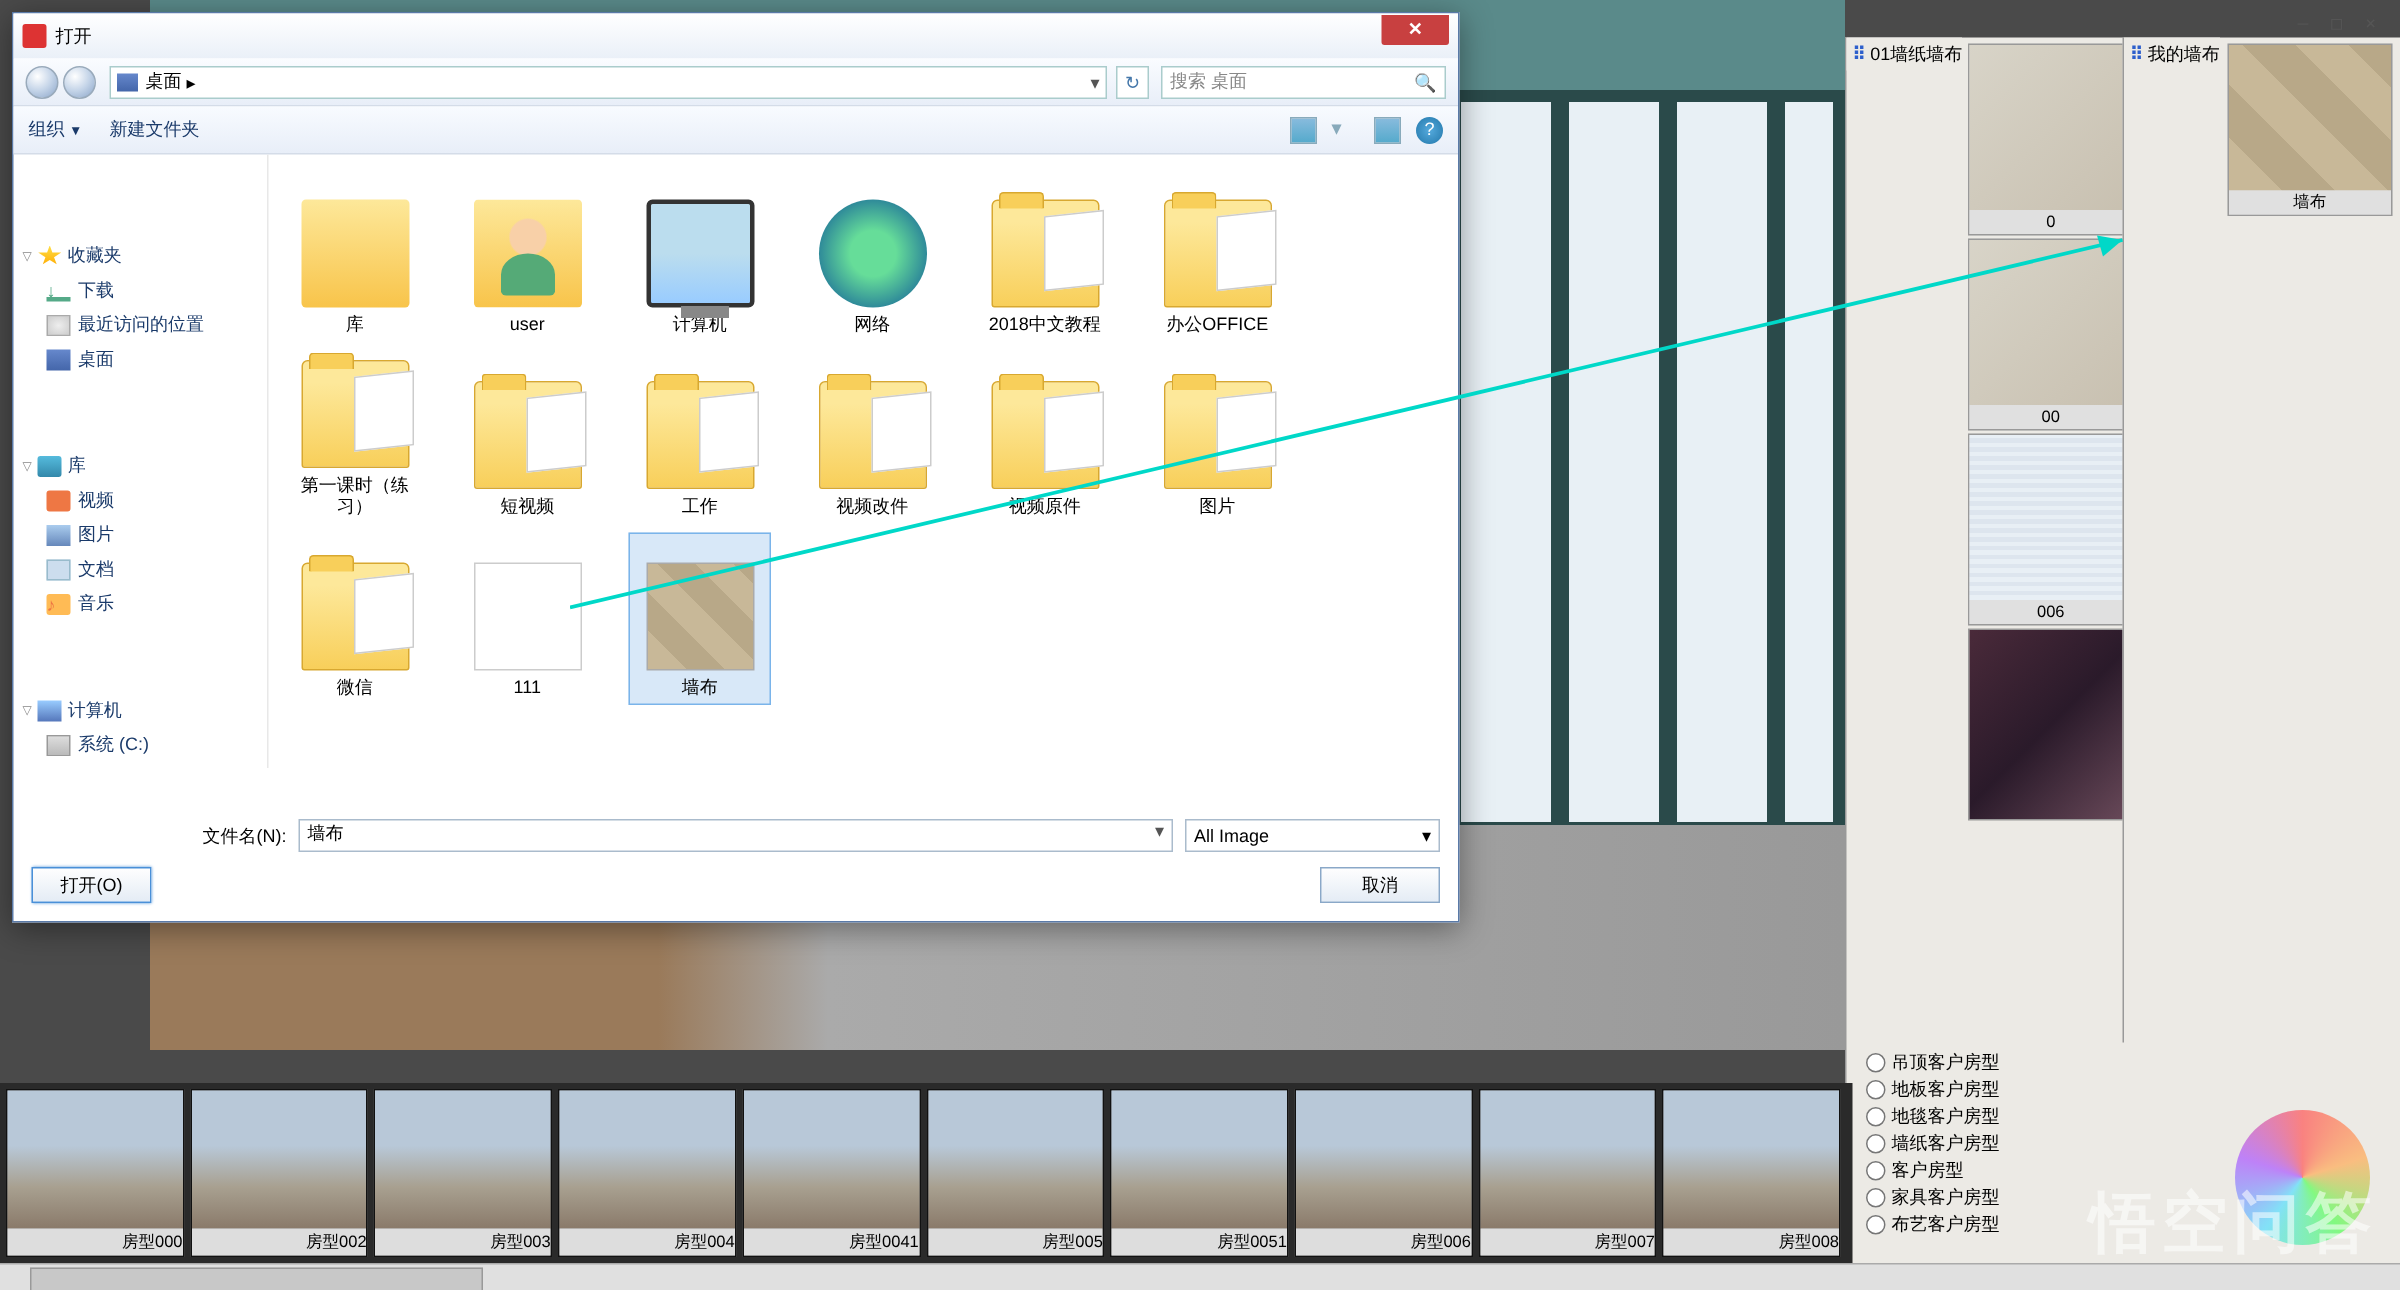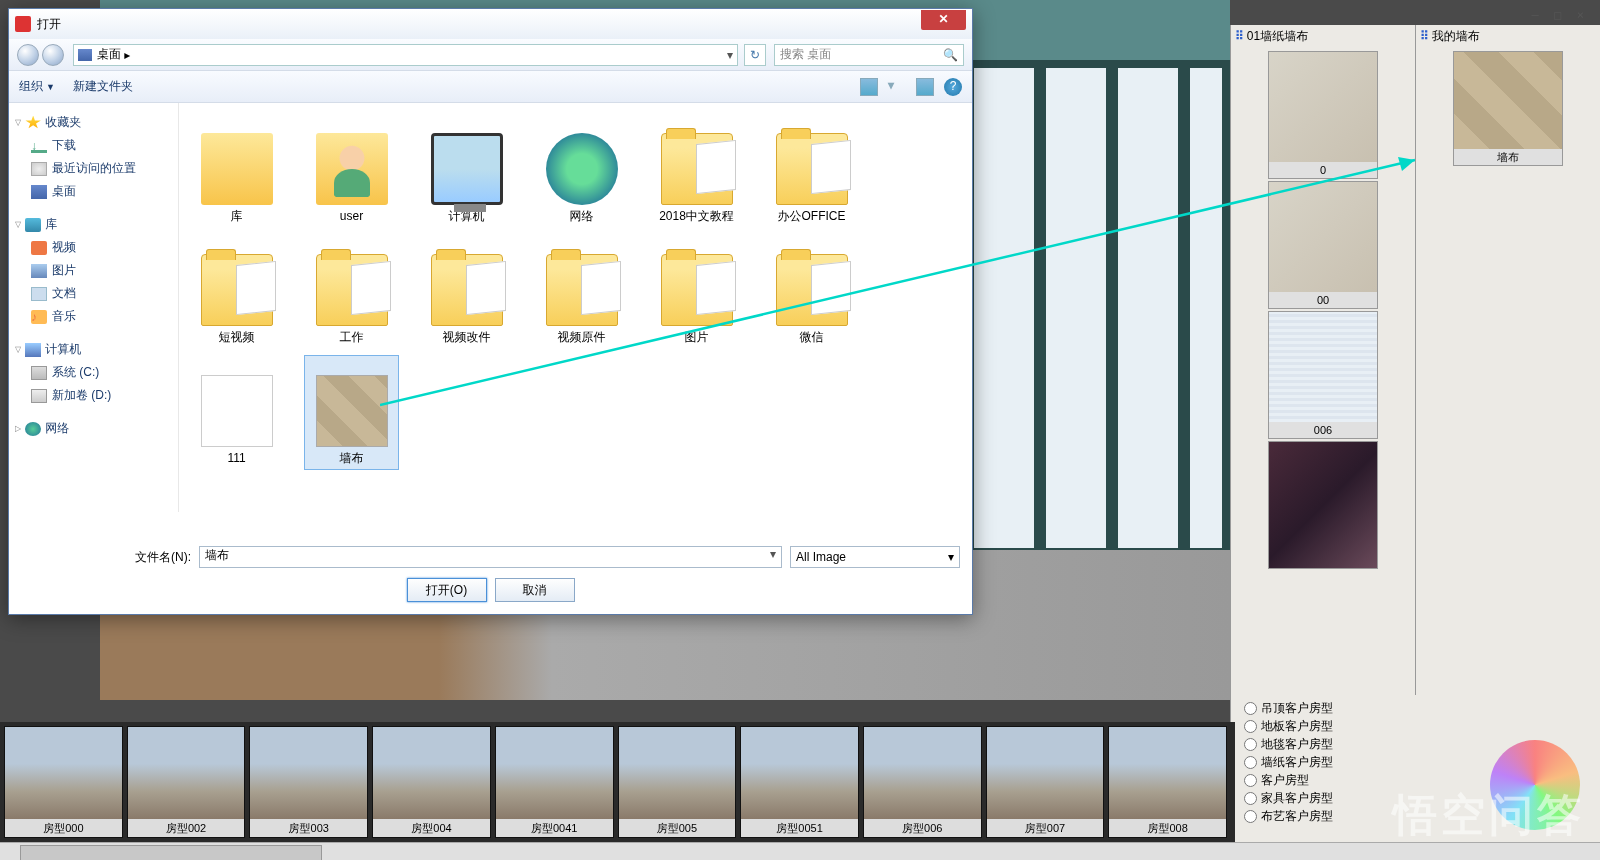--- a/index.html
+++ b/index.html
@@ -9,42 +9,42 @@
 .viewport { position:absolute; left:100px; top:0; width:1130px; height:700px; background:linear-gradient(#5a8a8a 30%,#9aa59a 60%,#7a6a5a); overflow:hidden; }
 .viewport::before { content:""; position:absolute; right:0; top:60px; width:320px; height:480px; background:repeating-linear-gradient(90deg,#e8f0f5 0 60px,#2a4a4a 60px 72px); border:8px solid #2a4a4a; }
 .viewport::after { content:""; position:absolute; left:0; bottom:0; width:100%; height:150px; background:linear-gradient(90deg,#9a7a5a 30%,#aaa 40%,#999); }
 
 
 .app-ctrls { position:absolute; right:10px; top:8px; color:#555; }
 .app-ctrls span { margin:0 6px; cursor:default; font-family:monospace; }
 
 
 .right-panel { position:absolute; right:0; top:25px; width:370px; height:835px; background:#eceae5; display:flex; }
-.mat-col { flex:1; display:flex; flex-direction:column; border-left:1px solid #999; }
+.mat-col { flex:1; display:flex; flex-direction:row; border-left:1px solid #999; }
 .mat-header { height:22px; line-height:22px; padding-left:4px; background:#eceae5; }
 .mat-header::before { content:"⠿"; color:#2d5fcc; margin-right:3px; font-weight:bold; }
 .mat-scroll { flex:1; overflow:hidden; padding:4px; }
 .swatch { width:110px; height:128px; margin:0 auto 2px; background:#ddd; border:1px solid #999; display:flex; flex-direction:column; }
 .swatch .img { flex:1; background:linear-gradient(135deg,#d8d4c8,#c8c0b0); }
 .swatch .lbl { height:16px; line-height:16px; text-align:center; background:#e0e0e0; font-size:11px; }
 .swatch.featured { height:115px; }
 .swatch.featured .img { background:repeating-linear-gradient(45deg,#c8b898 0 25px,#b8a888 25px 50px); }
 .swatch.dk .img { background:linear-gradient(135deg,#4a2a3a,#2a1a2a,#6a4a5a); }
 .swatch.stripe .img { background:repeating-linear-gradient(0deg,#e8eff5 0 3px,#dde5ee 3px 6px); }
 
 
 .cat-list { position:absolute; right:100px; bottom:5px; width:260px; height:160px; background:#eceae5; padding:4px; overflow:hidden; }
 .cat-list label { display:block; line-height:18px; white-space:nowrap; }
 .cat-list input { vertical-align:middle; margin-right:4px; }
 
 
 .thumbs { position:absolute; left:0; bottom:18px; width:1235px; height:120px; background:#2a2a2a; display:flex; padding:4px; overflow:hidden; }
 .thumb { width:128px; height:112px; margin-right:4px; background:#888; border:1px solid #111; display:flex; flex-direction:column; }
 .thumb .tv { flex:1; background:linear-gradient(#b8c8d8 40%,#a8a090 70%,#8a7a6a); }
-.thumb .tl { height:18px; line-height:18px; text-align:center; background:#ddd; font-size:11px; }
+.thumb .tl { height:18px; line-height:18px; text-align:right; background:#ddd; font-size:11px; }
 .hscroll { position:absolute; left:0; bottom:0; width:1600px; height:18px; background:#e0e0e0; border-top:1px solid #aaa; }
 .hscroll::before { content:""; position:absolute; left:20px; top:2px; width:300px; height:14px; background:#c8c8c8; border:1px solid #999; }
 
 
 .dialog { position:absolute; left:8px; top:8px; width:965px; height:607px; background:#fff; border:1px solid #5a7aa8; box-shadow:0 4px 20px rgba(0,0,0,.4); display:flex; flex-direction:column; }
 .dlg-title { height:30px; background:linear-gradient(#fff,#eaf0f8); display:flex; align-items:center; padding:0 6px; }
 .dlg-ico { width:16px; height:16px; background:#d33; border-radius:2px; margin-right:6px; }
 .dlg-title-t { flex:1; }
 .dlg-close { width:45px; height:20px; background:#c84040; color:#fff; text-align:center; line-height:18px; border-radius:0 0 2px 2px; margin-top:-8px; font-weight:bold; }
 .dlg-addr { height:32px; background:linear-gradient(#fafcff,#e8eef8); display:flex; align-items:center; padding:0 8px; border-bottom:1px solid #d4dce8; }
@@ -59,21 +59,21 @@
 .tool-item { margin-right:18px; color:#1a3a6a; }
 .tool-item .dd { font-size:9px; margin-left:3px; }
 .tool-right { margin-left:auto; display:flex; gap:10px; }
 .tool-right span { width:18px; height:18px; display:inline-block; }
 .view-ico { background:linear-gradient(#8bd,#5ac); border:1px solid #8ab; }
 .view-split { font-weight:bold; color:#8ab; }
 .help-ico { background:radial-gradient(circle,#5ad,#27a); border-radius:50%; color:#fff; text-align:center; line-height:16px; font-size:12px; }
 
 .dlg-body { flex:1; display:flex; overflow:hidden; }
 .dlg-nav { width:170px; border-right:1px solid #e8e8e8; padding:8px 4px; overflow:hidden; }
-.nav-group { margin-bottom:10px; }
+.nav-group { margin-bottom:10px;margin-top:48px; }
 .nav-hd { display:flex; align-items:center; padding:3px 2px; color:#1a3a6a; }
 .nav-hd::before { content:"▷"; font-size:8px; margin-right:4px; color:#888; }
 .nav-hd.open::before { content:"▽"; }
 .nav-hd .gi { width:16px; height:14px; margin-right:4px; }
 .nav-item { display:flex; align-items:center; padding:3px 2px 3px 18px; color:#1a3a6a; }
 .nav-item .ni { width:16px; height:14px; margin-right:5px; }
 .i-star { background:linear-gradient(#fd4,#fa0); clip-path:polygon(50% 0,61% 35%,98% 35%,68% 57%,79% 91%,50% 70%,21% 91%,32% 57%,2% 35%,39% 35%); }
 .i-dl { border-bottom:3px solid #5a8; }
 .i-dl::before { content:"↓"; color:#5a8; font-weight:bold; }
 .i-recent { background:radial-gradient(#eee,#ccc); border:1px solid #aaa; }
@@ -106,21 +106,21 @@
 .thumb-img { background:repeating-linear-gradient(45deg,#c8b898 0 18px,#b8a888 18px 36px); border:1px solid #aaa; }
 .thumb-doc { background:#fff; border:1px solid #ccc; }
 
 .dlg-footer { padding:10px 12px 12px; }
 .fn-row { display:flex; align-items:center; gap:8px; margin-bottom:10px;margin-top:24px; }
 .fn-lbl { width:170px; text-align:right; }
 .fn-input { flex:1; height:22px; border:1px solid #abc; padding:0 5px; background:#fff; }
 .fn-input .dd { float:right; color:#555; }
 .type-sel { width:170px; height:22px; border:1px solid #abc; padding:0 5px; background:#fff; display:flex; align-items:center; }
 .type-sel .dd { margin-left:auto; }
-.btn-row { display:flex; justify-content:center; gap:8px; }
+.btn-row { display:flex; justify-content:space-between; gap:8px; }
 .dlg-btn { width:80px; height:24px; border:1px solid #8aa8c8; background:linear-gradient(#fefefe,#e4ecf5); }
 .dlg-btn.primary { border:1px solid #4a90d8; box-shadow:0 0 2px #4a90d8; }
 
 
 .arrow { position:absolute; left:380px; top:155px; width:1050px; height:270px; pointer-events:none; }
 .arrow line { stroke:#00d8c8; stroke-width:2.5; }
 .arrow polygon { fill:#00d8c8; }
 
 
 .wm { position:absolute; right:15px; bottom:15px; font-size:44px; font-weight:bold; color:rgba(255,255,255,.55); letter-spacing:4px; }
@@ -337,20 +337,24 @@
         <div class="file-it">
           <div class="file-ico folder has-file"></div>
           <div class="file-lbl">2018中文教程</div>
         </div>
         <div class="file-it">
           <div class="file-ico folder has-file"></div>
           <div class="file-lbl">办公OFFICE</div>
         </div>
         <div class="file-it">
           <div class="file-ico folder has-file"></div>
+          <div class="file-lbl">第一课时（练习）</div>
+        </div>
+        <div class="file-it">
+          <div class="file-ico folder has-file"></div>
           <div class="file-lbl">短视频</div>
         </div>
         <div class="file-it">
           <div class="file-ico folder has-file"></div>
           <div class="file-lbl">工作</div>
         </div>
         <div class="file-it">
           <div class="file-ico folder has-file"></div>
           <div class="file-lbl">视频改件</div>
         </div>

